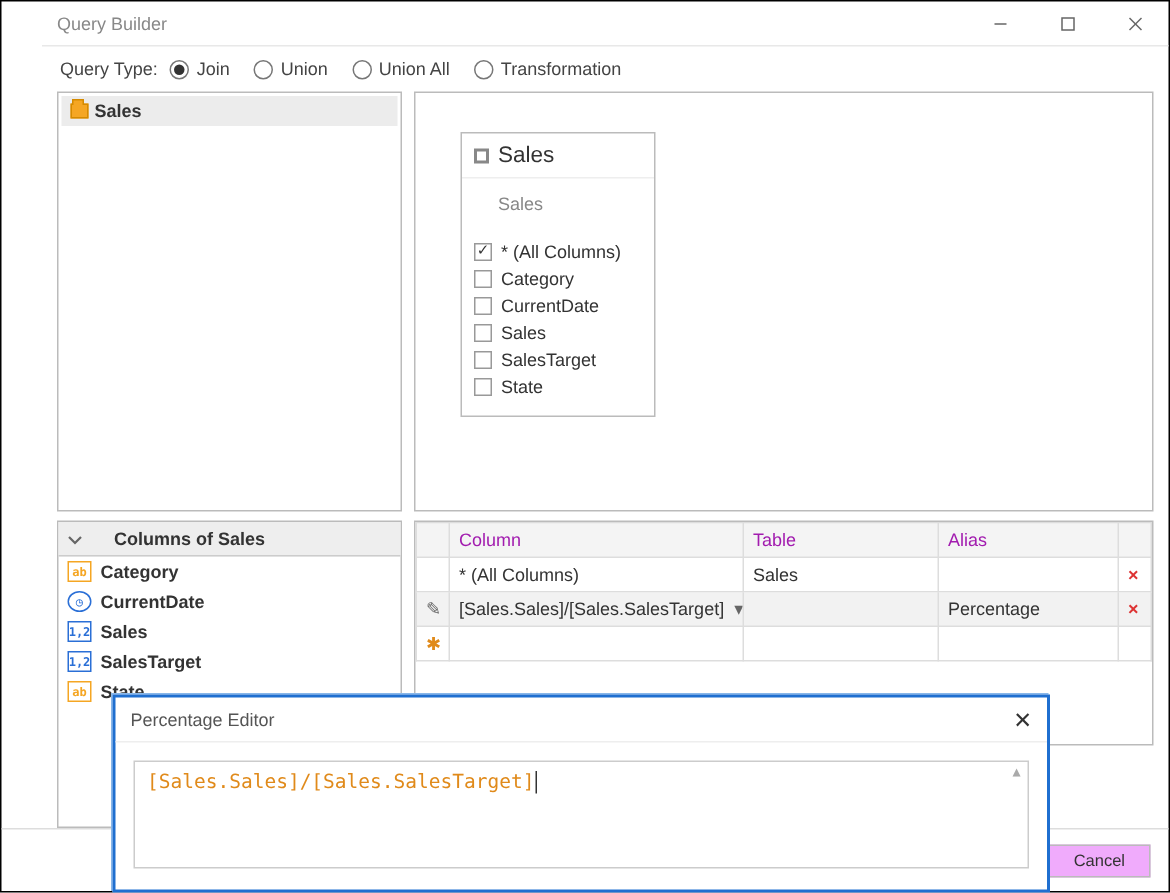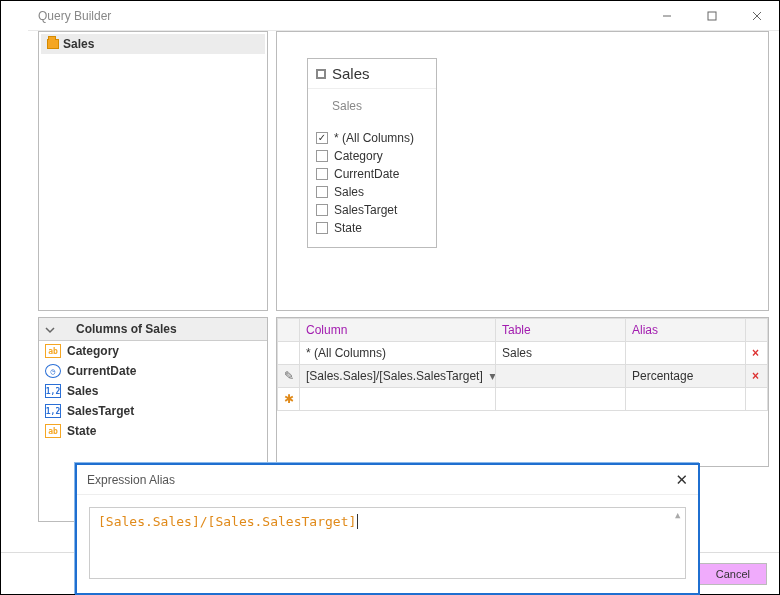--- a/index.html
+++ b/index.html
@@ -322,20 +322,39 @@
       </div>
       <div class="winbtn">
         <svg width="10" height="10">
             <line x1="1" y1="1" x2="9" y2="9" stroke-width="1"></line>
             <line x1="9" y1="1" x2="1" y2="9" stroke-width="1"></line>
           </svg>
       </div>
     </div>
   </div>
 
+  <div class="qtype">
+    <span class="qtype-label">Query Type:</span>
+    <span class="radio selected">
+      <span class="dot"></span>
+      <span>Join</span>
+    </span>
+    <span class="radio">
+      <span class="dot"></span>
+      <span>Union</span>
+    </span>
+    <span class="radio">
+      <span class="dot"></span>
+      <span>Union All</span>
+    </span>
+    <span class="radio">
+      <span class="dot"></span>
+      <span>Transformation</span>
+    </span>
+  </div>
 
   <div class="content">
 
     <div class="leftcol">
       <div class="panel tree">
         <div class="tree-row">
           <span class="tbl-icon"></span>
           <span>Sales</span>
         </div>
       </div>
@@ -460,21 +479,21 @@
 
     </div>
   </div>
 
   <div class="footer">
     <button class="btn">Cancel</button>
   </div>
 
   <div class="overlay">
     <div class="ov-title">
-      <span>Expression Alias</span>
+      <span>Percentage Editor</span>
       <span class="ov-close">✕</span>
     </div>
     <div class="ov-body">
       <div class="ov-editor">
         <span class="expr-text">
           <span class="br1">[Sales.Sales]</span><span class="op">/</span><span class="br1">[Sales.SalesTarget]</span><span class="expr-caret"></span>
         </span>
         <span class="ov-scroll">▲</span>
       </div>
     </div>

